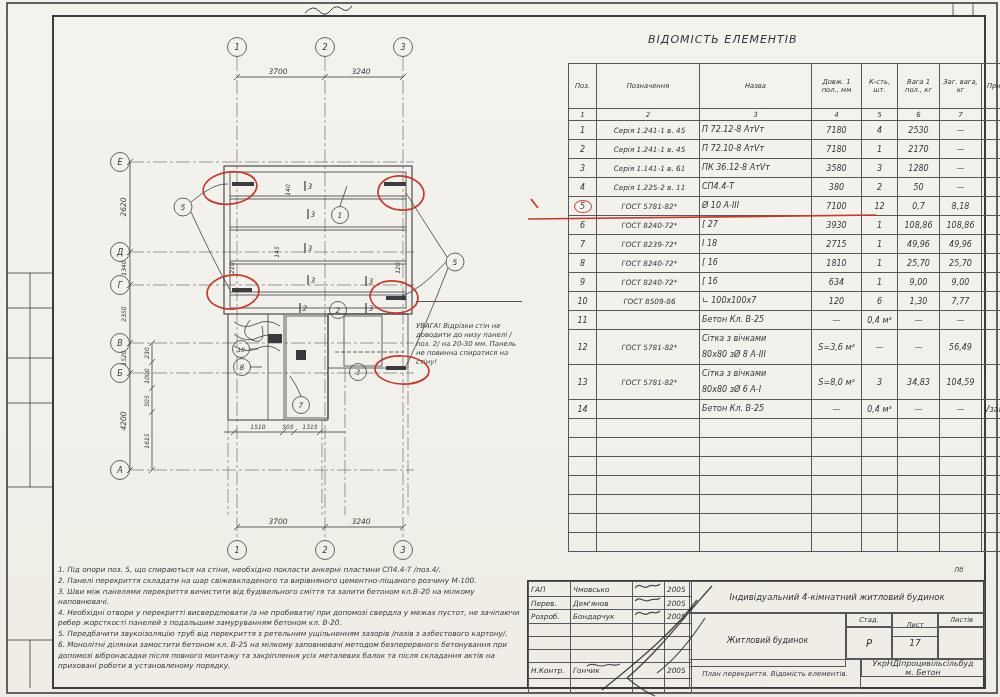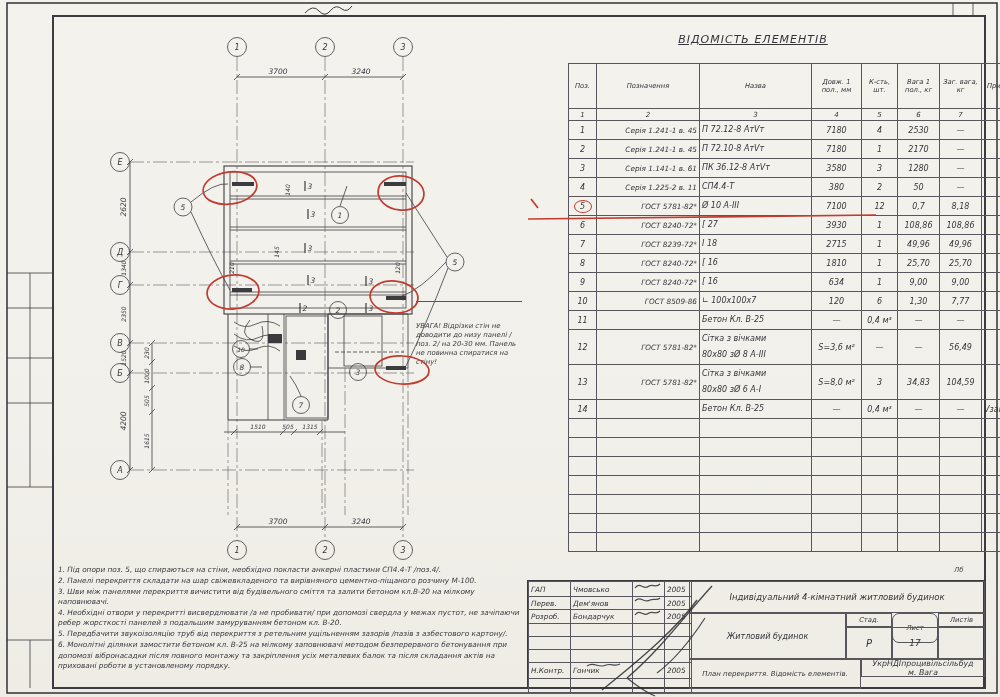--- a/index.html
+++ b/index.html
@@ -8,30 +8,30 @@
   svg{position:absolute;left:0;top:0;}
   .ink{stroke:#3c3c40;fill:none;}
   .thin{stroke-width:.8;}
   .cl{stroke:#5a5a5e;stroke-width:.6;stroke-dasharray:14 3 3 3;fill:none;}
   .pt{font:italic 7.5px "DejaVu Sans",sans-serif;fill:#35353b;text-anchor:middle;}
   .pt8{font-size:8px;}
   .pt6{font-size:6px;}
   .red{stroke:#c23b2f;fill:none;stroke-width:1.7;}
 
   
-  #table-title{position:absolute;left:663px;top:33px;width:180px;text-align:center;
-    font:italic 11px "DejaVu Sans",sans-serif;text-decoration:underline;letter-spacing:1px;}
+  #table-title{position:absolute;left:648px;top:33px;width:180px;text-align:left;
+    font:italic 11px "DejaVu Sans",sans-serif;letter-spacing:1px;}
   #elem-table{position:absolute;left:527px;top:63px;width:457px;border-collapse:collapse;table-layout:fixed;
     font-style:italic;border:1.8px solid #46464c;margin-left:41px;}
   #elem-table td,#elem-table th{border:1px solid #56565c;overflow:hidden;white-space:nowrap;}
   #elem-table th{font-size:6.8px;font-weight:normal;height:42px;padding:1px;white-space:normal;line-height:1.25;}
   #elem-table td{font-size:8px;height:18px;padding:0 2px;text-align:center;}
   #elem-table tr.numrow td{height:11px;font-size:7px;}
   #elem-table tr.tall td{height:34px;}
-  #elem-table td.c-desig{text-align:right;padding-left:5px;font-size:7.3px;}
+  #elem-table td.c-desig{text-align:center;padding-left:5px;font-size:7.3px;}
   #elem-table td.c-name{text-align:left;}
   #elem-table td.c-name .nm{line-height:16px;}
   .red-circ{display:inline-block;border:1.6px solid #c23b2f;border-radius:50%;min-width:10px;padding:1px 3px;}
 
   
   #notes{position:absolute;left:58px;top:565px;width:464px;font:italic 7.3px "DejaVu Sans",sans-serif;
     color:#3a3a40;line-height:1.38;}
   #notes .note-line{margin-bottom:1px;}
 
   
@@ -544,31 +544,31 @@
       <tr style="height:14px">
             <td></td>
             <td></td>
             <td></td>
             <td></td>
           </tr>
     </tbody>
       </table>
 
     <div class="tb-cell" style="left:161px;top:0;width:296px;height:32px;font-size:8.5px;">Індивідуальний 4-кімнатний житловий будинок</div>
-    <div class="tb-cell" style="left:161px;top:32px;width:157px;height:46px;font-size:8px;">Житловий будинок</div>
+    <div class="tb-cell" style="left:161px;top:32px;width:157px;height:54px;font-size:8px;">Житловий будинок</div>
     <div class="tb-cell" style="left:318px;top:32px;width:46px;height:14px;font-size:6.8px;">Стад.</div>
-    <div class="tb-cell" style="left:364px;top:32px;width:46px;height:30px;font-size:6.8px;border-radius:7px;">Лист</div>
+    <div class="tb-cell" style="left:364px;top:32px;width:46px;height:24px;font-size:6.8px;">Лист</div>
     <div class="tb-cell" style="left:410px;top:32px;width:47px;height:14px;font-size:6.8px;">Листів</div>
     <div class="tb-cell" style="left:318px;top:46px;width:46px;height:32px;font-size:10px;">Р</div>
     <div class="tb-cell" style="left:364px;top:46px;width:46px;height:32px;font-size:9px;">17</div>
     <div class="tb-cell" style="left:410px;top:46px;width:47px;height:32px;font-size:9px;"></div>
     <div class="tb-cell" style="left:161px;top:78px;width:172px;height:30px;font-size:7px;">План перекриття. Відомість елементів.</div>
     <div class="tb-cell" style="left:333px;top:78px;width:124px;height:18px;font-size:7.8px;flex-direction:column;line-height:1.2;">
       <span>УкрНДІпроцивільсільбуд</span>
-      <span>м. Вага</span>
+      <span>м. Бетон</span>
     </div>
   </div>
 
   <div id="corner-mark">Лб</div>
 
   <svg width="457" height="119" viewBox="0 0 457 119" style="left:527px;top:578px;pointer-events:none;z-index:7;">
     <g stroke="#2e2e31" fill="none" stroke-width="1.2" opacity=".85">
       <path d="M108 10 c5 -7 9 3 14 -2 c4 -2 7 2 11 -2"></path>
       <path d="M108 23 c5 -6 10 3 15 -1 c4 -2 7 1 10 -2"></path>
       <path d="M108 37 c5 -7 9 3 14 -2 c4 -2 7 2 11 -2"></path>

